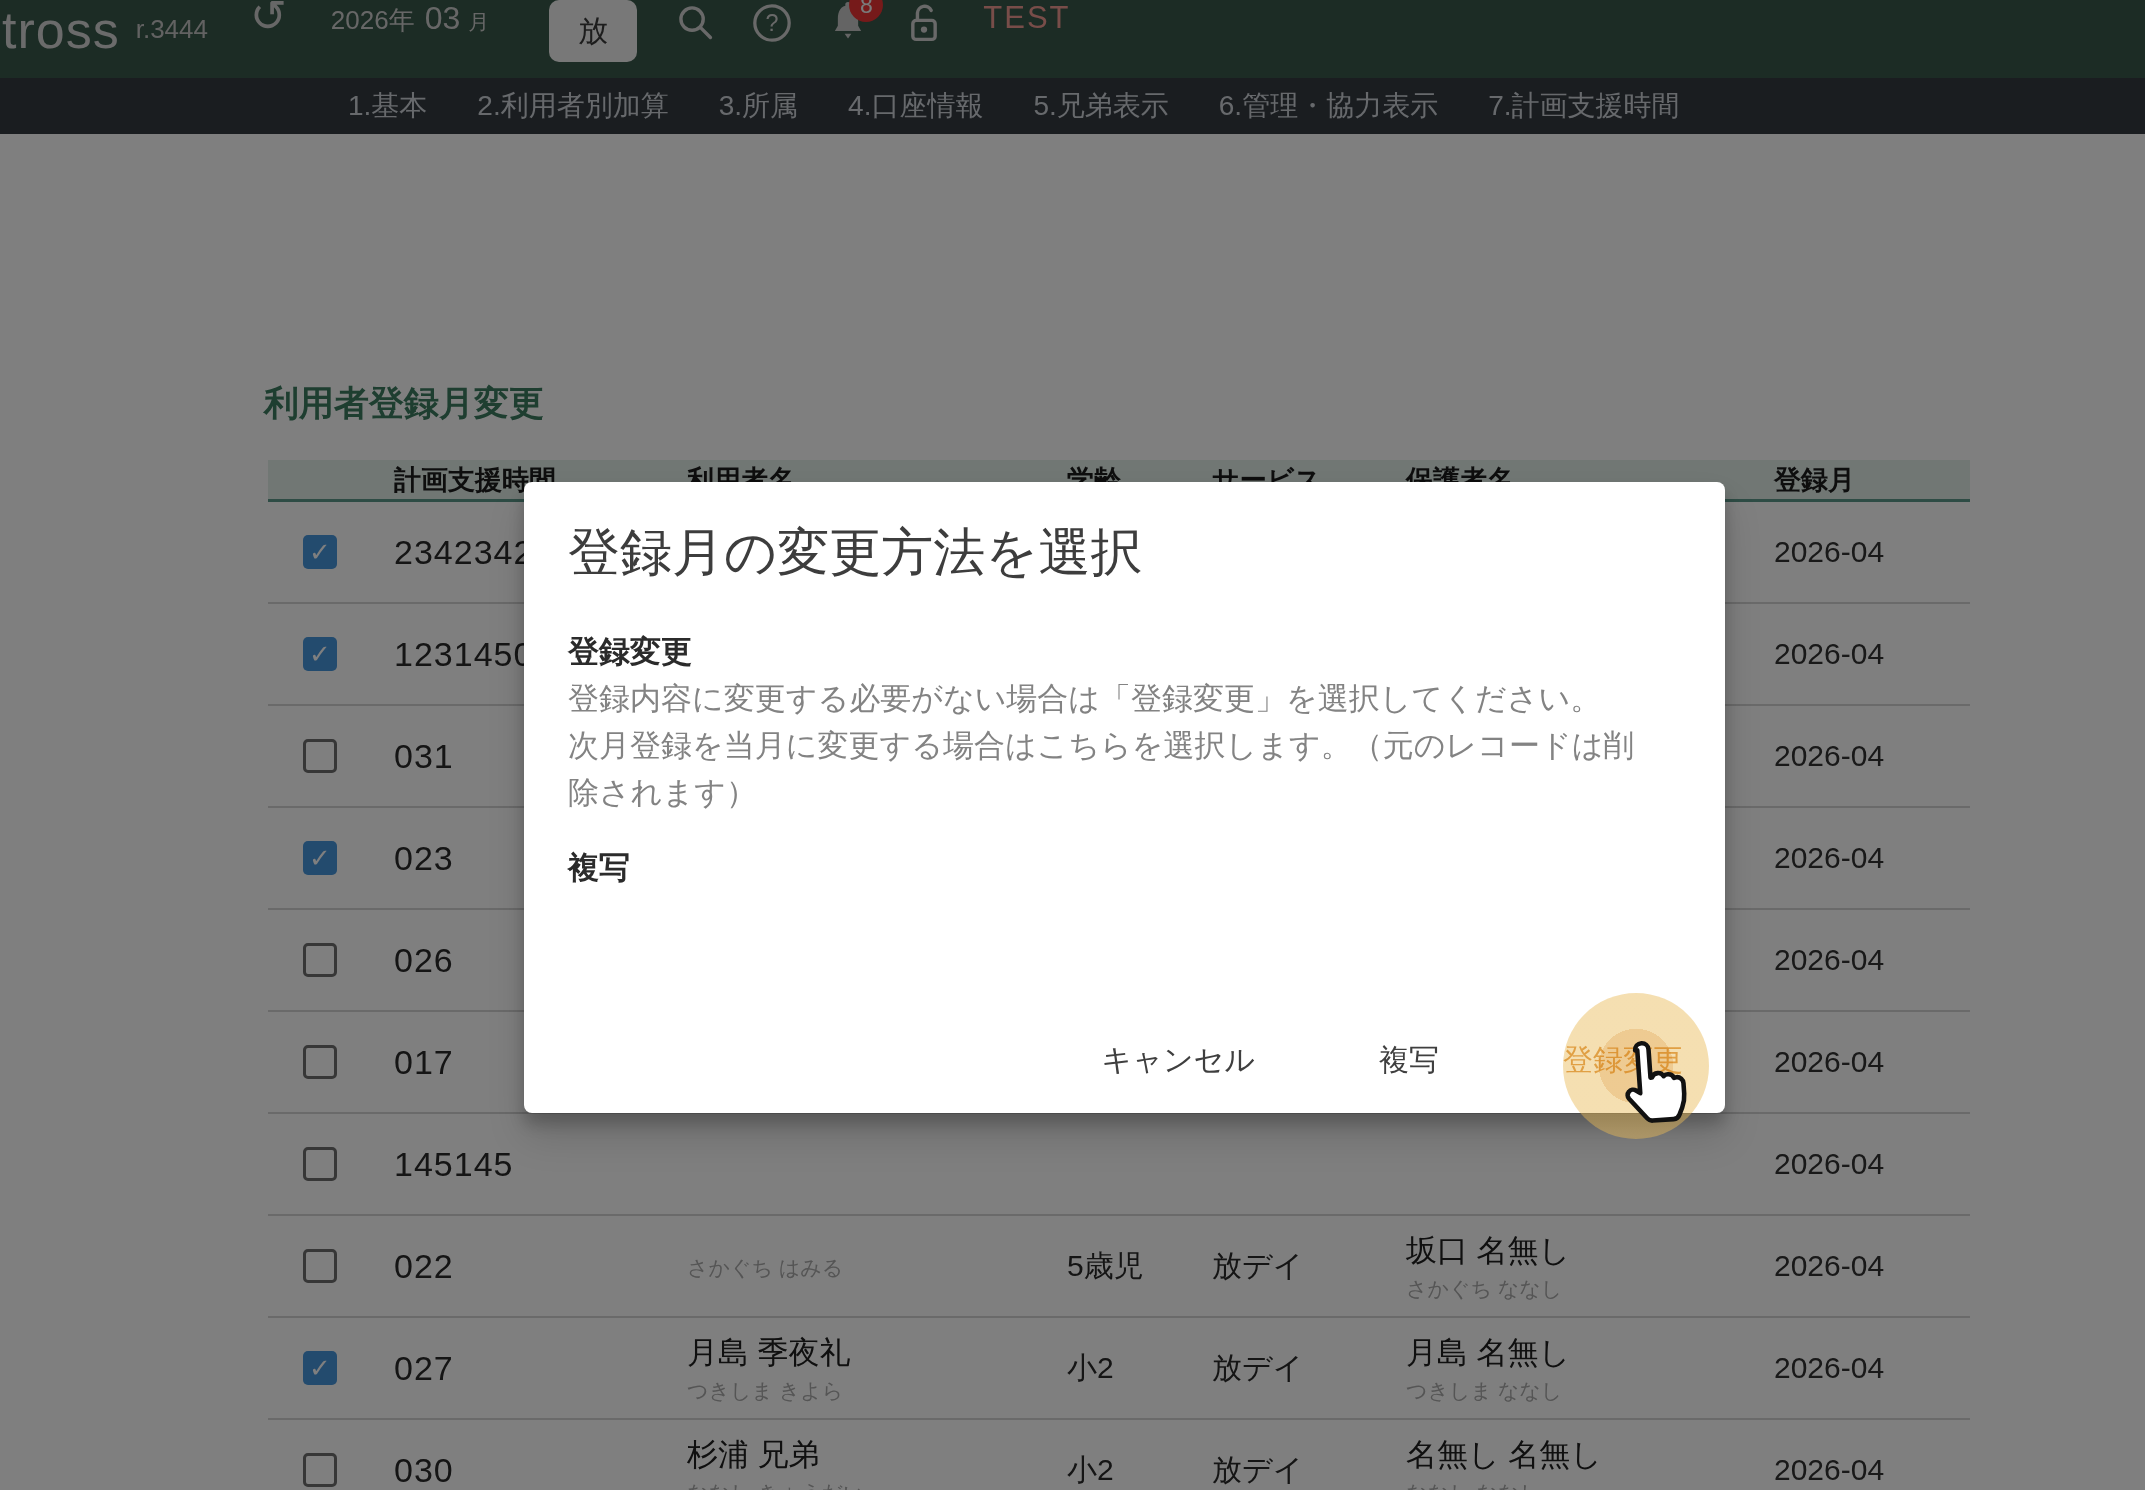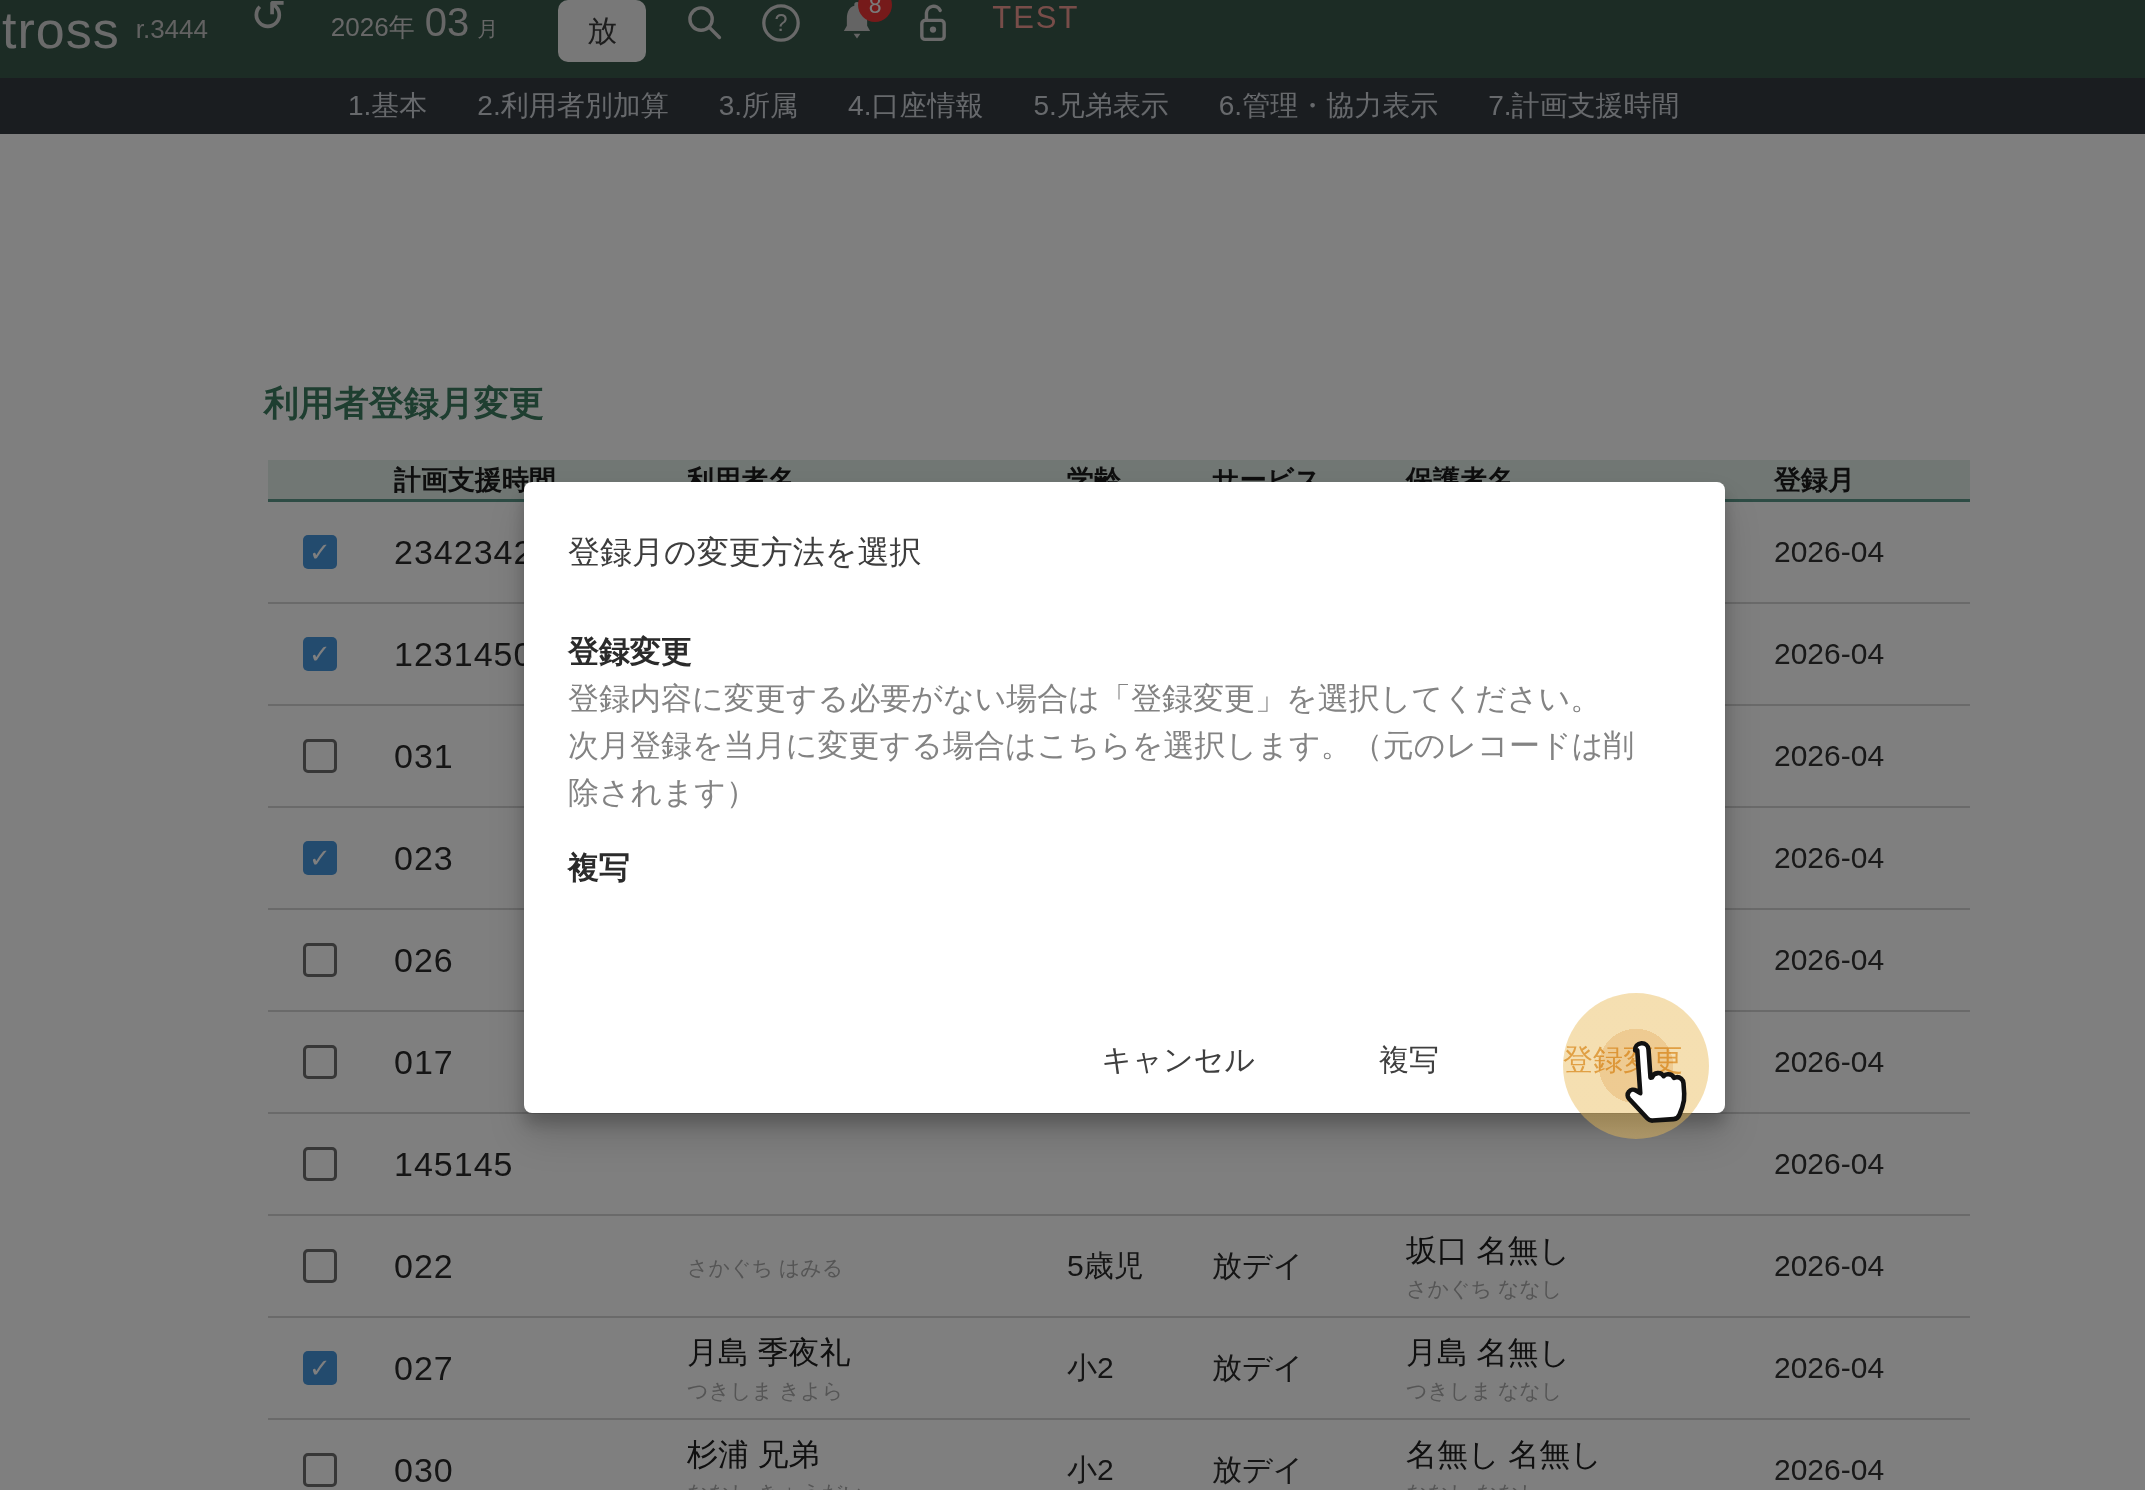--- a/index.html
+++ b/index.html
@@ -7,21 +7,21 @@
   body { font-family:"Liberation Sans","DejaVu Sans",sans-serif; background:#fff; position:relative; }
 
   
   .appbar { position:absolute; left:0; top:0; width:2145px; height:93px; background:#38584a;
             display:flex; align-items:flex-start; }
   .logo { font-size:52px; color:#d6d6d6; letter-spacing:1px; margin-left:2px; font-weight:400; }
   .logo-ver { font-size:26px; color:#c4c4c4; margin-left:16px; margin-top:14px; }
   .reload { margin-left:42px; font-size:44px; color:#cfcfcf; line-height:1; margin-top:-6px; cursor:pointer; }
   .date { margin-left:44px; color:#cfcfcf; display:flex; align-items:baseline; }
   .date .y { font-size:26px; }
-  .date .m { font-size:40px; margin-left:10px; font-weight:400; }
+  .date .m { font-size:32px; margin-left:10px; font-weight:400; }
   .date .ms { font-size:21px; margin-left:8px; }
   .svc-btn { margin-left:60px; width:88px; height:62px; background:#f1f1f1; border-radius:10px;
              display:flex; align-items:center; justify-content:center; font-size:30px; color:#3a3a3a; cursor:pointer; }
   .hicon { margin-left:30px; position:relative; width:46px; height:46px; display:flex; align-items:center; justify-content:center; cursor:pointer; }
   .badge { position:absolute; top:-12px; right:-12px; min-width:34px; height:34px; border-radius:17px;
            background:#ec3434; color:#f4f4f4; font-size:23px; display:flex; align-items:center; justify-content:center; }
   .env { margin-left:36px; font-size:31px; color:#f09a92; letter-spacing:2px; }
 
   
   .navbar { position:absolute; left:0; top:78px; width:2145px; height:56px; background:#343a40;
@@ -50,21 +50,21 @@
   .cb { width:34px; height:34px; margin-left:35px; border:3px solid #6e6e6e; border-radius:5px; background:#fff; cursor:pointer; }
   .cb.checked { border:none; background:#4796dc; display:flex; align-items:center; justify-content:center;
                 color:#fff; font-size:26px; font-weight:bold; }
 
   
   .backdrop { position:absolute; left:0; top:0; width:2145px; height:1490px; background:rgba(0,0,0,0.5); z-index:10; }
 
   
   .modal { position:absolute; left:524px; top:482px; width:1201px; height:631px; background:#fff; border-radius:8px;
            z-index:20; box-shadow:0 11px 15px rgba(0,0,0,.2), 0 24px 38px rgba(0,0,0,.14); padding:42px 44px 0 44px; overflow:hidden; }
-  .modal-title { font-size:32px; color:#3d3d3d; line-height:56px; }
+  .modal-title { font-size:52px; color:#3d3d3d; line-height:56px; }
   .msec-h { font-size:31px; font-weight:bold; color:#2b2b2b; line-height:47px; }
   .msec-h.first { margin-top:48px; }
   .msec-h.next { margin-top:28px; }
   .msec-p { font-size:31px; color:#838383; line-height:47px; white-space:pre-line; }
   .mbtns { position:absolute; right:30px; bottom:22px; display:flex; align-items:center; gap:100px; }
   .mbtn { font-size:30px; color:#3f3f3f; cursor:pointer; padding:10px 12px; }
   .mbtn.primary { color:#d98a36; }
 
   
   .glow { position:absolute; left:1563px; top:993px; width:146px; height:146px; border-radius:50%; z-index:30;

